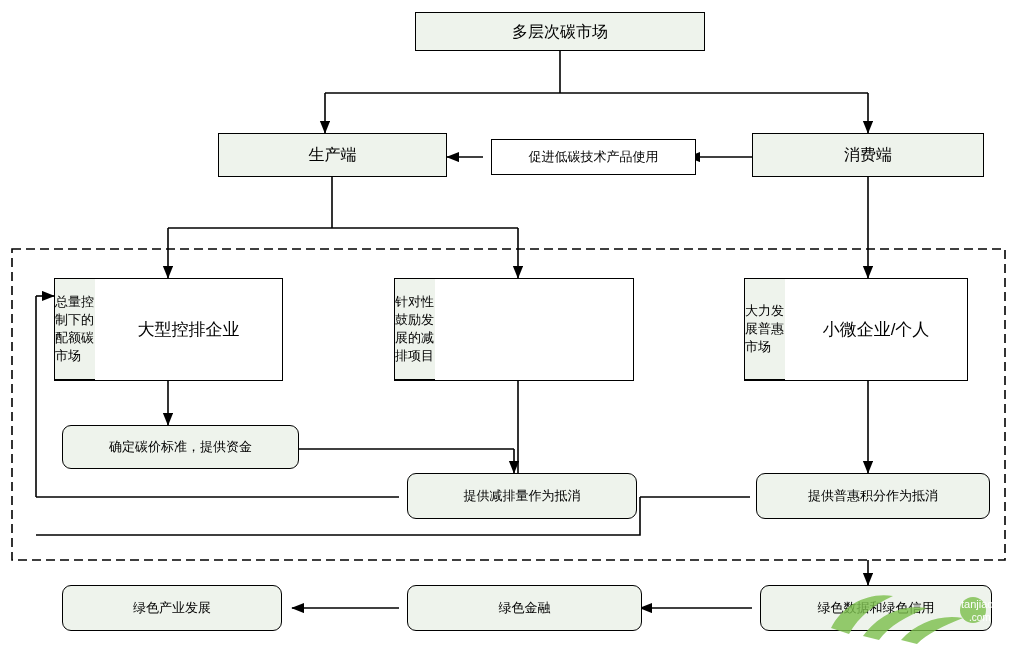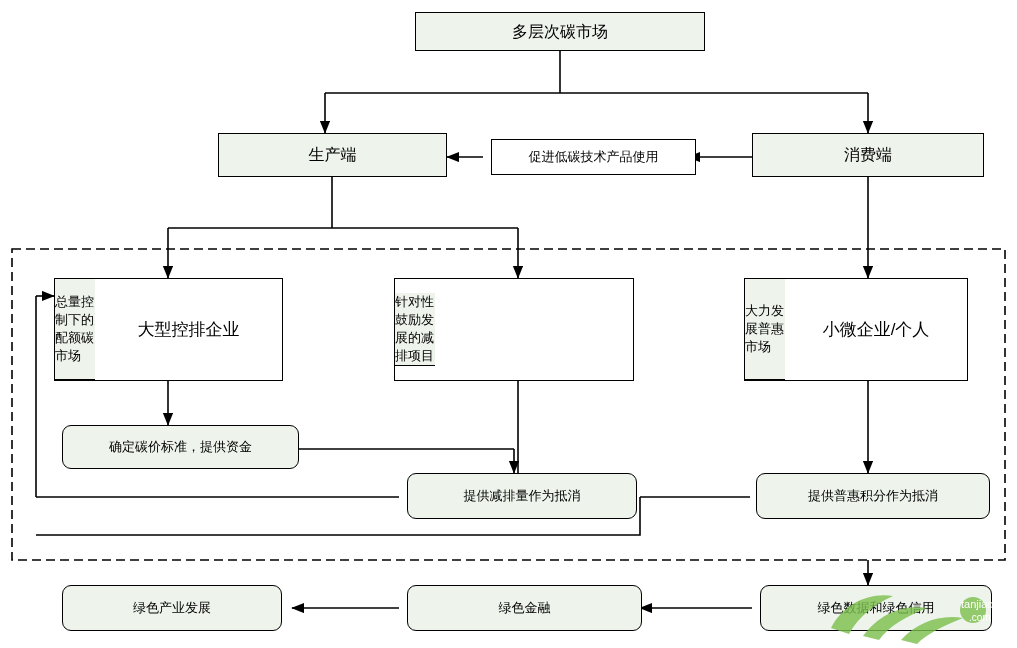--- a/index.html
+++ b/index.html
@@ -124,21 +124,21 @@
 
   <div class="node fs16" style="left:752px;top:133px;width:232px;height:44px;">
     <span>消费端</span>
   </div>
 
   <div class="stack" style="left:54px;top:278px;width:229px;height:103px;">
     <div class="top">总量控制下的配额碳市场</div>
     <div class="bot">大型控排企业</div>
   </div>
 
-  <div class="stack" style="left:394px;top:278px;width:240px;height:103px;align-items:center;">
+  <div class="stack" style="left:394px;top:278px;width:240px;height:103px;">
     <div class="top">针对性鼓励发展的减排项目</div>
   </div>
 
   <div class="stack" style="left:744px;top:278px;width:224px;height:103px;">
     <div class="top">大力发展普惠市场</div>
     <div class="bot">小微企业/个人</div>
   </div>
 
   <div class="node round fs13" style="left:54px;top:425px;width:237px;height:44px;">
     <span>确定碳价标准，提供资金</span>

